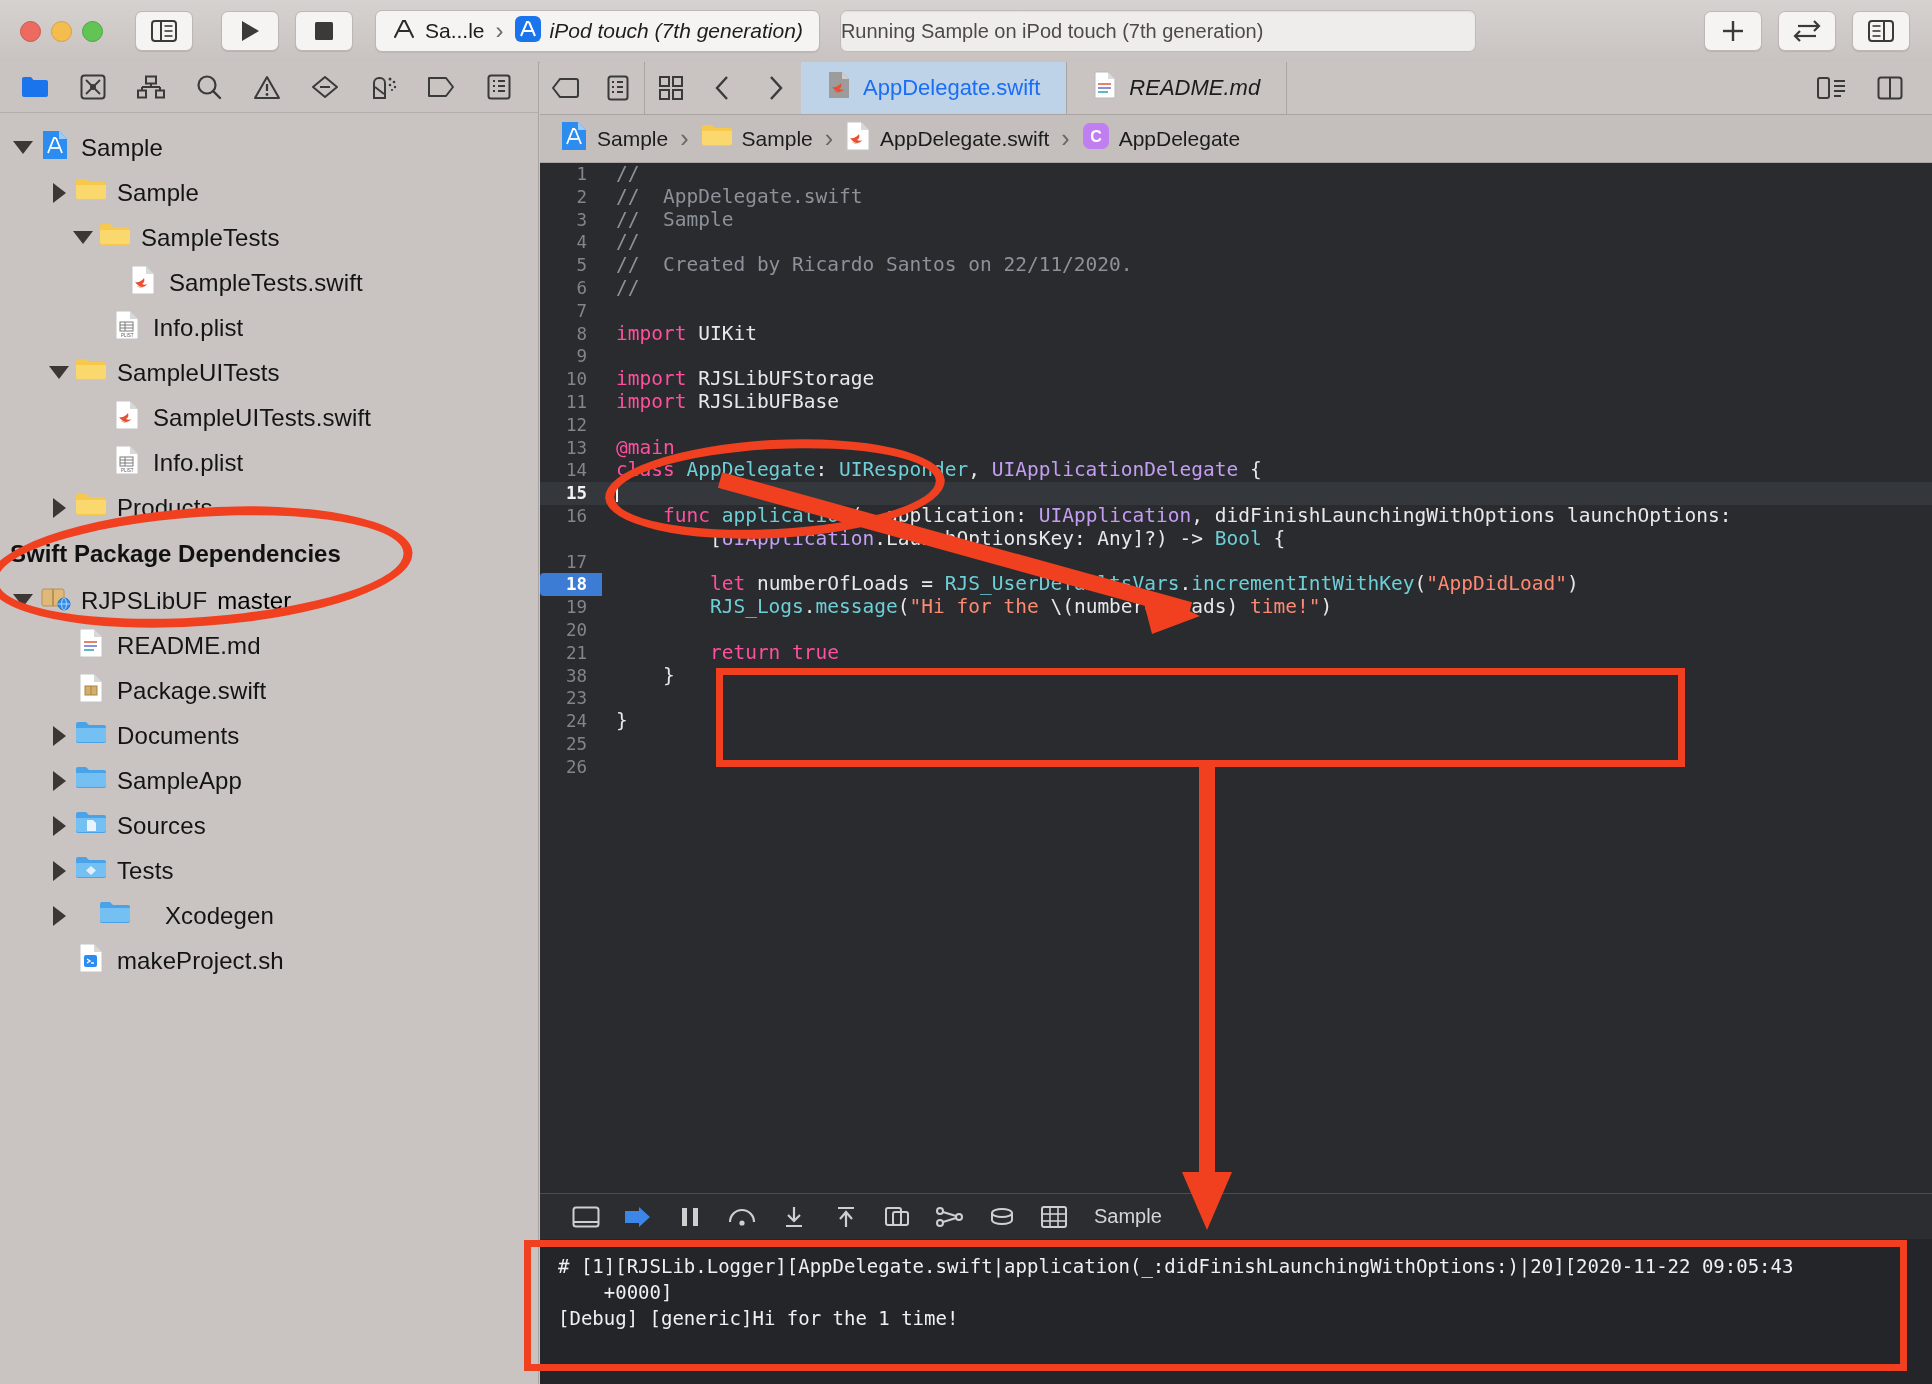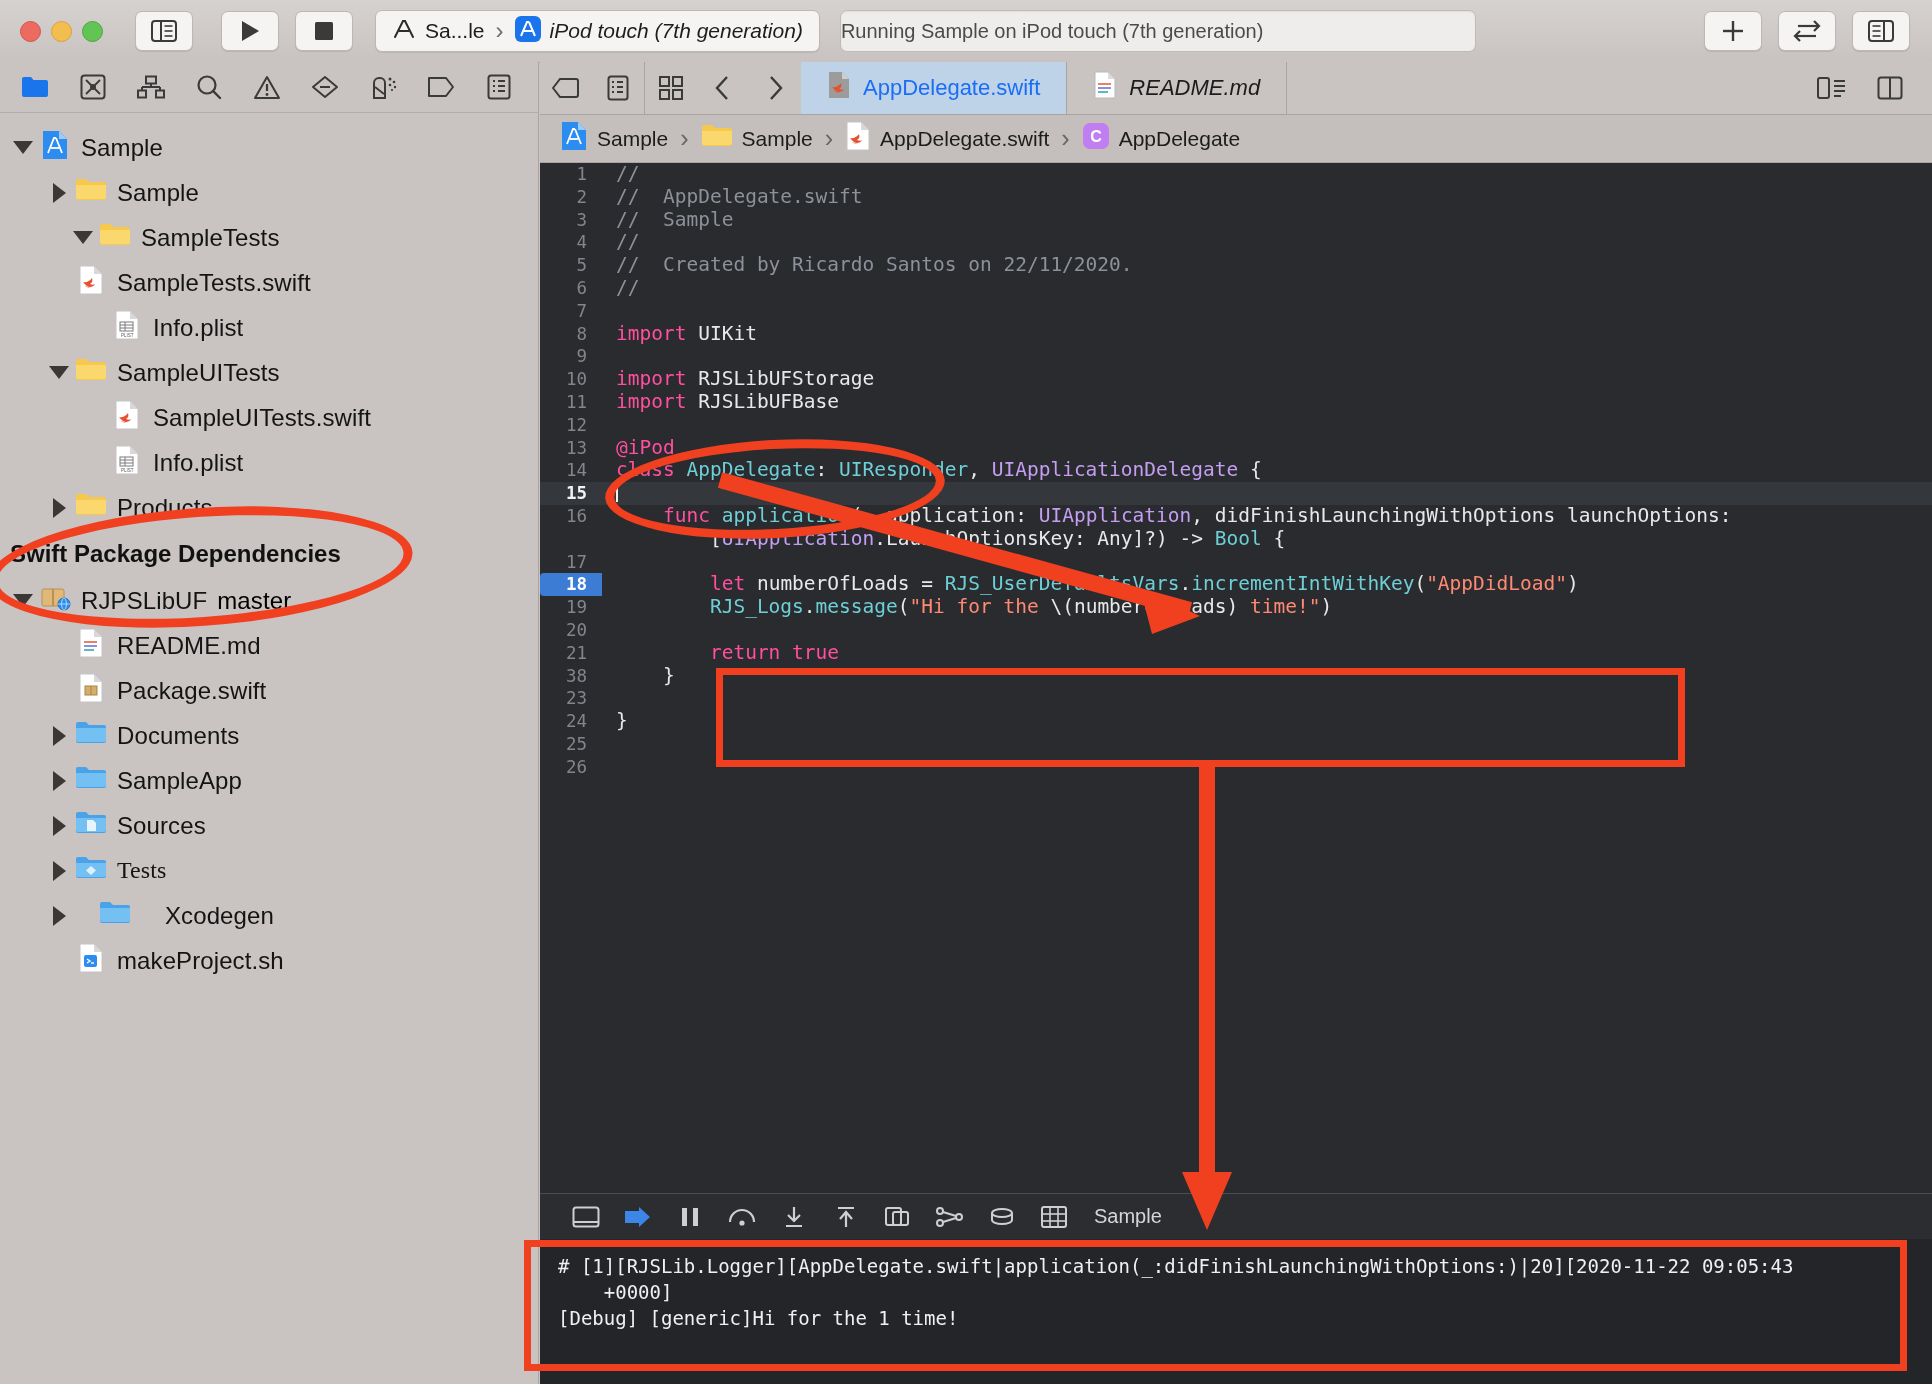--- a/index.html
+++ b/index.html
@@ -365,21 +365,21 @@
             <span class="tri down"></span>
           </span>
           <span class="ico">
             <span><svg width="32" height="26" viewBox="0 0 32 26">
                 <path d="M1 4 a2 2 0 0 1 2-2 h8 l3 3 h15 a2 2 0 0 1 2 2 v14 a2 2 0 0 1 -2 2 H3 a2 2 0 0 1 -2 -2 Z" fill="#f6c84c"></path>
                 <path d="M1 8 h30 v12 a2 2 0 0 1 -2 2 H3 a2 2 0 0 1 -2 -2 Z" fill="#fbd86e"></path>
               </svg></span>
           </span>
           <span class="lbl">SampleTests</span>
         </div>
-        <div class="row" style="padding-left: 44px;">
+        <div class="row" style="padding-left: 96px;">
           <span class="tw"></span>
           <span class="ico">
             <span><svg width="26" height="30" viewBox="0 0 26 30">
                 <path d="M2 1 h14 l8 8 v20 h-22 Z" fill="#ffffff" stroke="#c4c4c4" stroke-width="1"></path>
                 <path d="M16 1 l8 8 h-8 Z" fill="#d8d8d8"></path>
                 <path d="M7 21 c4 2 9 1 10 -2 c-1 1 -3 1 -5 0 c2 -1 3 -3 2 -6 c-2 3 -6 5 -9 4 c2 3 5 5 8 5 c-3 1 -5 0 -6 -1 Z" fill="#e8512f"></path>
               </svg></span>
           </span>
           <span class="lbl">SampleTests.swift</span>
         </div>
@@ -522,21 +522,21 @@
           </span>
           <span class="ico">
             <span><svg width="32" height="26" viewBox="0 0 32 26">
                 <path d="M1 4 a2 2 0 0 1 2-2 h8 l3 3 h15 a2 2 0 0 1 2 2 v14 a2 2 0 0 1 -2 2 H3 a2 2 0 0 1 -2 -2 Z" fill="#4aa3e8"></path>
                 <path d="M1 8 h30 v12 a2 2 0 0 1 -2 2 H3 a2 2 0 0 1 -2 -2 Z" fill="#74c0f2"></path>
                 <path d="M12 10 h6 l3 3 v8 h-9 Z" fill="#e8f4fd"></path>
               </svg></span>
           </span>
           <span class="lbl">Sources</span>
         </div>
-        <div class="row" style="padding-left: 44px; font-family: Liberation Serif, serif;">
+        <div class="row" style="padding-left: 44px;">
           <span class="tw">
             <span class="tri right"></span>
           </span>
           <span class="ico">
             <span><svg width="32" height="26" viewBox="0 0 32 26">
                 <path d="M1 4 a2 2 0 0 1 2-2 h8 l3 3 h15 a2 2 0 0 1 2 2 v14 a2 2 0 0 1 -2 2 H3 a2 2 0 0 1 -2 -2 Z" fill="#4aa3e8"></path>
                 <path d="M1 8 h30 v12 a2 2 0 0 1 -2 2 H3 a2 2 0 0 1 -2 -2 Z" fill="#74c0f2"></path>
                 <path d="M16 11 l5 4.5 l-5 4.5 l-5 -4.5 Z" fill="#dff0fc"></path>
               </svg></span>
           </span>
@@ -695,21 +695,21 @@
         <div class="code-line"><span class="gut">3</span><span class="src"><span class="cmt">//  Sample</span></span></div>
         <div class="code-line"><span class="gut">4</span><span class="src"><span class="cmt">//</span></span></div>
         <div class="code-line"><span class="gut">5</span><span class="src"><span class="cmt">//  Created by Ricardo Santos on 22/11/2020.</span></span></div>
         <div class="code-line"><span class="gut">6</span><span class="src"><span class="cmt">//</span></span></div>
         <div class="code-line"><span class="gut">7</span><span class="src"></span></div>
         <div class="code-line"><span class="gut">8</span><span class="src"><span class="kw">import</span><span class="pln"> UIKit</span></span></div>
         <div class="code-line"><span class="gut">9</span><span class="src"></span></div>
         <div class="code-line"><span class="gut">10</span><span class="src"><span class="kw">import</span><span class="pln"> RJSLibUFStorage</span></span></div>
         <div class="code-line"><span class="gut">11</span><span class="src"><span class="kw">import</span><span class="pln"> RJSLibUFBase</span></span></div>
         <div class="code-line"><span class="gut">12</span><span class="src"></span></div>
-        <div class="code-line"><span class="gut">13</span><span class="src"><span class="kw">@iPod</span></span></div>
+        <div class="code-line"><span class="gut">13</span><span class="src"><span class="kw">@main</span></span></div>
         <div class="code-line"><span class="gut">14</span><span class="src"><span class="kw">class</span><span class="typ"> AppDelegate</span><span class="pln">: </span><span class="typ">UIResponder</span><span class="pln">, </span><span class="typ2">UIApplicationDelegate</span><span class="pln"> {</span></span></div>
         <div class="code-line cur"><span class="gut">15</span><span class="src"><span class="cursor"></span></span></div>
         <div class="code-line"><span class="gut">16</span><span class="src"><span class="pln">    </span><span class="kw">func</span><span class="fn"> application</span><span class="pln">(</span><span class="kw">_</span><span class="pln"> application: </span><span class="typ2">UIApplication</span><span class="pln">, didFinishLaunchingWithOptions launchOptions:</span></span></div>
         <div class="code-line"><span class="gut"></span><span class="src"><span class="pln">        [</span><span class="typ2">UIApplication</span><span class="pln">.LaunchOptionsKey: Any]?) -&gt; </span><span class="typ">Bool</span><span class="pln"> {</span></span></div>
         <div class="code-line"><span class="gut">17</span><span class="src"></span></div>
         <div class="code-line exec"><span class="gut">18</span><span class="src"><span class="pln">        </span><span class="kw">let</span><span class="pln"> numberOfLoads = </span><span class="typ">RJS_UserDefaultsVars</span><span class="pln">.</span><span class="fn">incrementIntWithKey</span><span class="pln">(</span><span class="str">"AppDidLoad"</span><span class="pln">)</span></span></div>
         <div class="code-line"><span class="gut">19</span><span class="src"><span class="pln">        </span><span class="typ">RJS_Logs</span><span class="pln">.</span><span class="fn">message</span><span class="pln">(</span><span class="str">"Hi for the </span><span class="pln">\(numberOfLoads)</span><span class="str"> time!"</span><span class="pln">)</span></span></div>
         <div class="code-line"><span class="gut">20</span><span class="src"></span></div>
         <div class="code-line"><span class="gut">21</span><span class="src"><span class="pln">        </span><span class="kw">return true</span></span></div>
         <div class="code-line"><span class="gut">38</span><span class="src"><span class="pln">    }</span></span></div>

